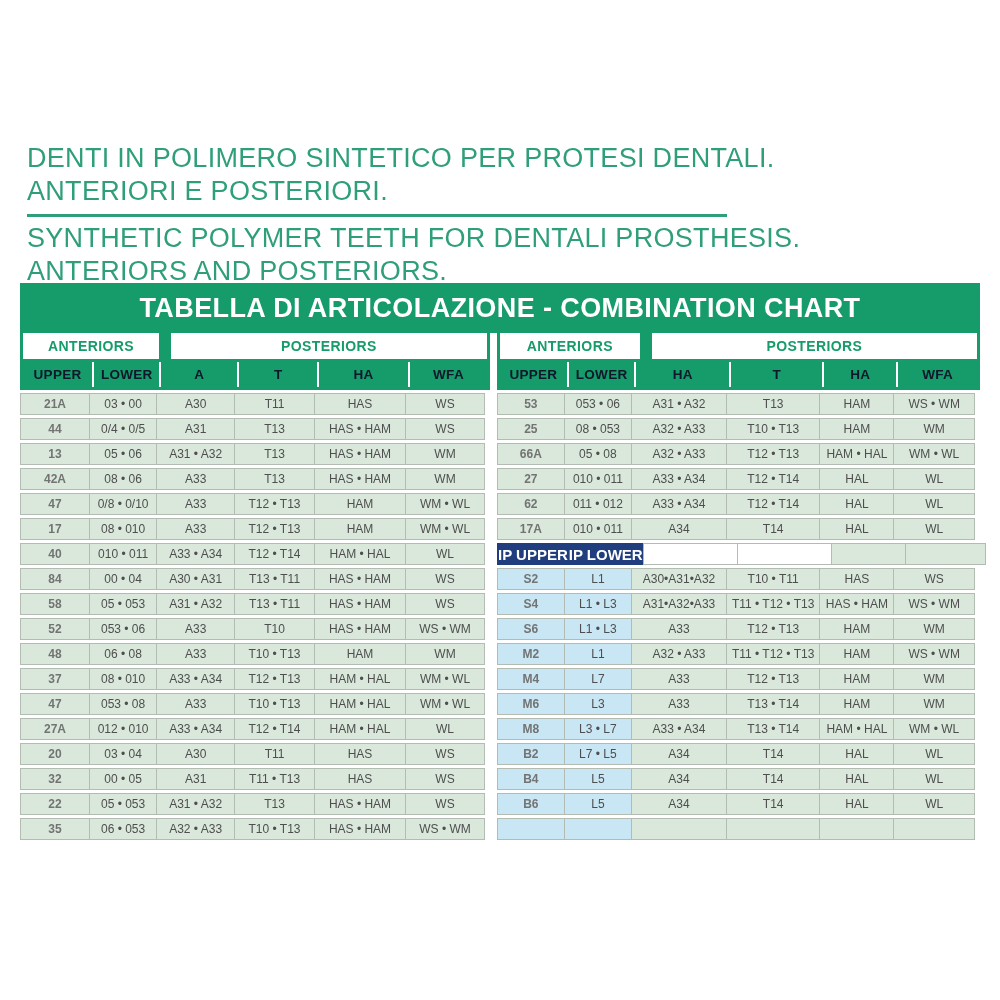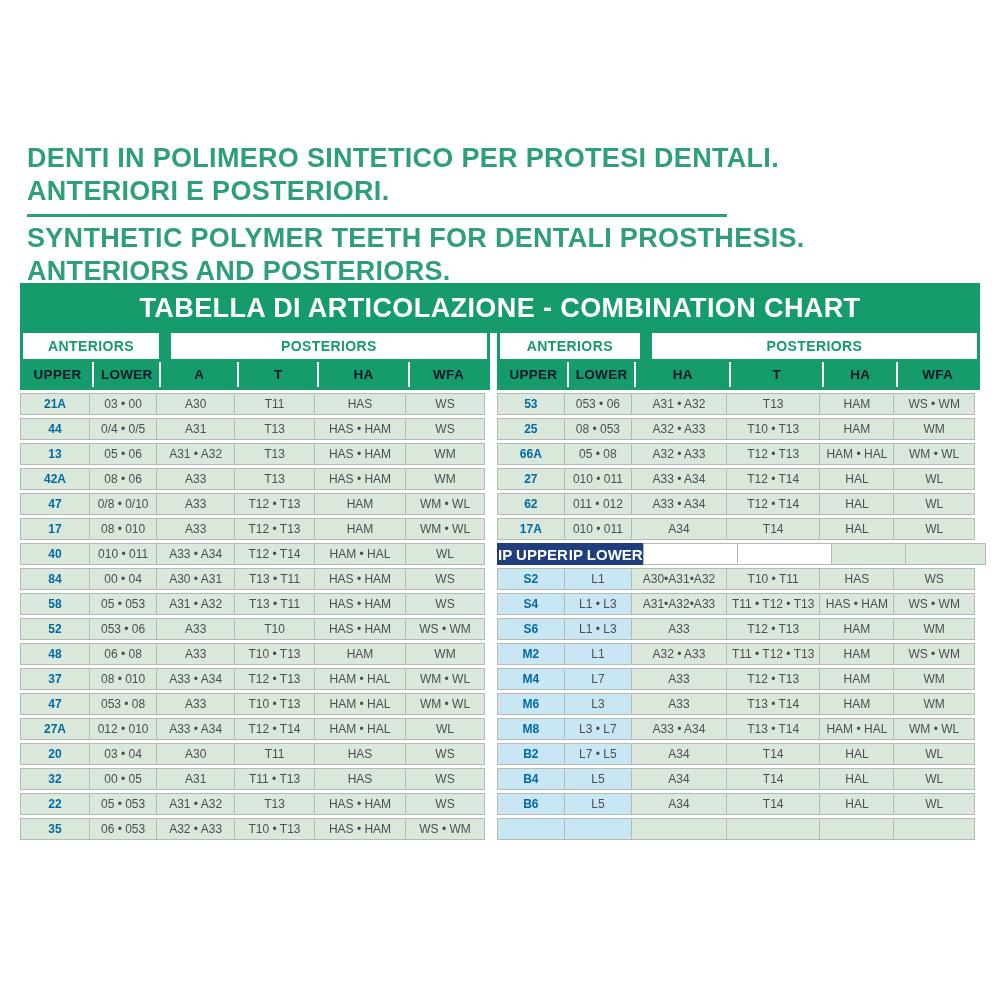--- a/index.html
+++ b/index.html
@@ -10,21 +10,21 @@
     --navy:#203e7d;
     --blue:#c8e6f4;
     --txt:#4e4e4e;
   }
   html,body{margin:0;padding:0;}
   body{font-family:"Liberation Sans", sans-serif; background:#f4f4f4;}
   .page{position:relative;width:1000px;height:1000px;background:#ffffff;margin:0 auto;overflow:hidden;}
 
   
   .titles{position:absolute;left:27px;top:142px;width:946px;}
-  .title-line{font-size:27px;line-height:33px;color:var(--title-green);letter-spacing:0.3px;font-weight:bold;}
+  .title-line{font-size:27px;line-height:33px;color:var(--title-green);letter-spacing:0.3px;font-weight:normal;}
   .title-divider{width:700px;height:3px;background:var(--title-green);margin:6px 0 5px 0;}
 
   
   .block{position:absolute;left:20px;top:283px;width:960px;}
   .band{height:50px;background:var(--green);color:#fff;display:flex;align-items:center;justify-content:center;
         font-weight:bold;font-size:27px;letter-spacing:0.4px;}
   .tables{display:flex;gap:7px;align-items:flex-start;}
   .tbl{box-sizing:border-box;}
   .tbl-left{width:470px;}
   .tbl-right{width:483px;}
@@ -41,21 +41,21 @@
                   display:flex;align-items:center;justify-content:center;box-sizing:border-box;
                   border-left:2px solid #fff;letter-spacing:0.3px;}
   .row-cols .cell:first-child{border-left:none;}
 
   
   .row-data{margin-top:3px;}
   .row-data .cell{box-sizing:border-box;background:var(--cell-green);border:1px solid var(--cell-border);
                   margin-left:-1px;min-height:22px;display:flex;align-items:center;justify-content:center;
                   font-size:12px;color:var(--txt);white-space:nowrap;}
   .row-data .cell:first-child{margin-left:0;}
-  .cell.b{font-weight:bold;color:#0369a1;}
+  .cell.b{font-weight:bold;color:#737373;}
   .cell.navy{background:var(--navy);border-color:var(--navy);color:#ffffff;font-weight:bold;font-size:15px;}
   .cell.blank{background:#ffffff;}
   .cell.blue{background:var(--blue);}
 
   
   .L0{flex:0 0 14.9%;} .L1{flex:0 0 14.5%;} .L2{flex:0 0 16.8%;}
   .L3{flex:0 0 17.2%;} .L4{flex:0 0 19.6%;} .L5{flex:0 0 17.0%;}
   
   .R0{flex:0 0 14.0%;} .R1{flex:0 0 14.2%;} .R2{flex:0 0 19.8%;}
   .R3{flex:0 0 19.6%;} .R4{flex:0 0 15.5%;} .R5{flex:0 0 16.9%;}

